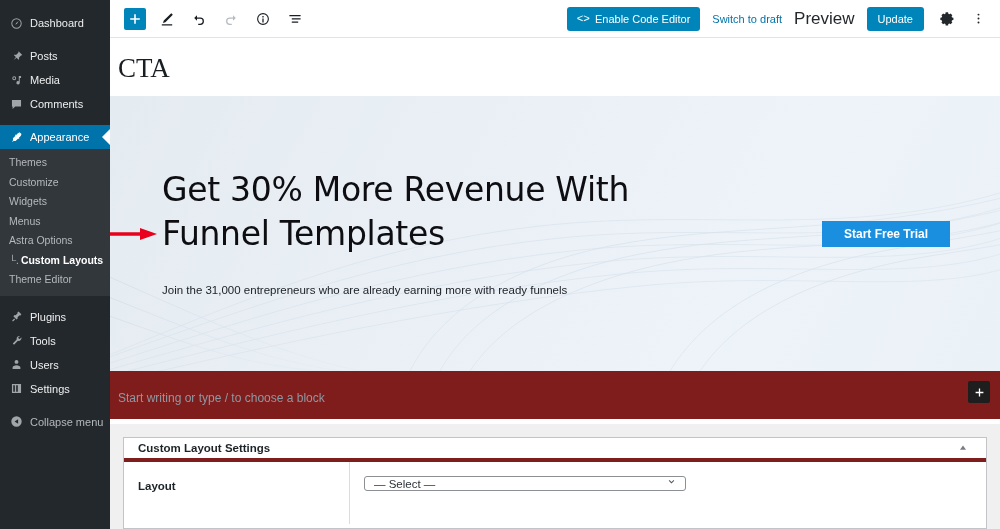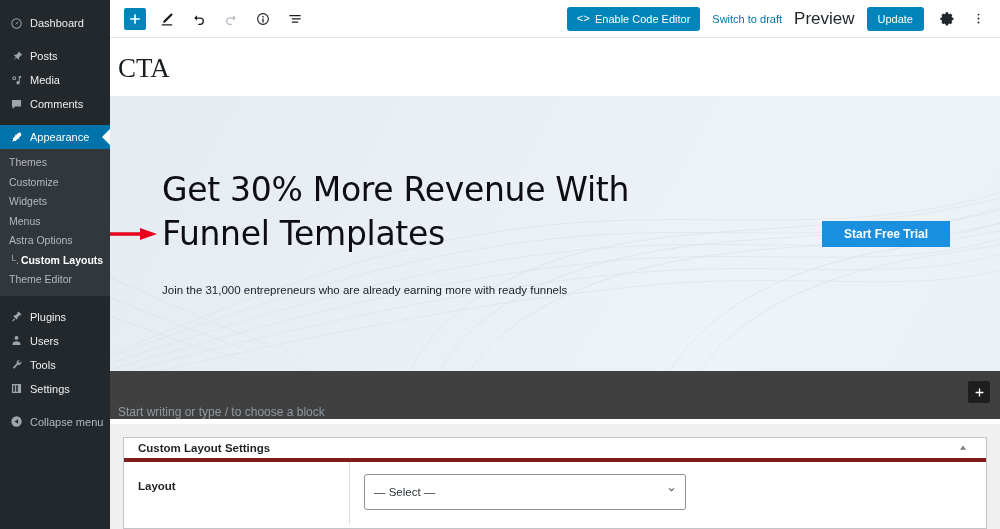--- a/index.html
+++ b/index.html
@@ -130,22 +130,22 @@
   }
   .hero-cta {
     background: #1a8fe0; color: #ffffff; border: none;
     padding: 6px 22px; font-size: 12px; font-weight: bold;
     cursor: pointer; white-space: nowrap;
     font-family: "Liberation Sans", sans-serif;
   }
 
   
   .appender {
-    position: relative; background: #404040;
-    padding: 31px 0 0 8px; height: 48px; flex: 0 0 48px;
+    position: relative; background: #7f1d1d;
+    padding: 17px 0 0 8px; height: 48px; flex: 0 0 48px;
   }
   .appender .ph { font-size: 12px; color: #8f98a1; }
   .add-blk {
     position: absolute; right: 10px; top: 10px;
     width: 22px; height: 22px; background: #1e1e1e;
     border-radius: 2px; cursor: pointer;
     display: flex; align-items: center; justify-content: center;
   }
   .add-blk svg { width: 13px; height: 13px; fill: #ffffff; display:block; }
 
@@ -168,21 +168,21 @@
   .mb-body { display: flex; }
   .mb-row { display: flex; width: 100%; }
   .mb-label {
     width: 226px; flex: 0 0 226px; padding: 18px 12px 18px 14px;
     font-size: 11.5px; font-weight: bold; color: #1d2327;
     border-right: 1px solid #dcdcde; min-height: 62px;
   }
   .mb-field { flex: 1 1 auto; padding: 12px 14px; }
   .sel-wrap { position: relative; width: 322px; }
   .sel {
-    width: 322px; height: 36px; border: 1px solid #8c8f94;
+    width: 322px; height: 15px; border: 1px solid #8c8f94;
     border-radius: 3px; background: #ffffff; font-size: 11.5px;
     color: #2c3338; padding: 0 26px 0 9px;
     font-family: "Liberation Sans", sans-serif;
     -webkit-appearance: none; appearance: none; cursor: pointer;
   }
   .sel-chev {
     position: absolute; right: 9px; top: 50%; transform: translateY(-50%);
     pointer-events: none; line-height: 0;
   }
   .sel-chev svg { width: 11px; height: 11px; fill: #50575e; display:block; }
@@ -267,33 +267,33 @@
         <svg viewBox="0 0 20 20">
             <path d="M13.1 2.3l-2 2 .7.7-3.2 3.2-1.4-.4-2 2 4.8 4.8 2-2-.4-1.4 3.2-3.2.7.7 2-2zM6.3 13.1l-3 3.3 1.3 1.3 3.3-3z"></path>
           </svg>
       </span>
       <span>Plugins</span>
     </div>
 
     <div class="nav-item">
       <span class="ico">
         <svg viewBox="0 0 20 20">
+            <path d="M15.6 3.2a4.3 4.3 0 00-5.3 5.3l-6 6 1.9 1.9 6-6a4.3 4.3 0 005.3-5.3l-2.4 2.4-1.9-.5-.5-1.9z"></path>
+          </svg>
+      </span>
+      <span>Tools</span>
+    </div>
+
+    <div class="nav-item">
+      <span class="ico">
+        <svg viewBox="0 0 20 20">
             <path d="M10 3a3 3 0 103 3 3 3 0 00-3-3zm0 8c-3 0-6 1.5-6 3.5V17h12v-2.5c0-2-3-3.5-6-3.5z"></path>
           </svg>
       </span>
       <span>Users</span>
-    </div>
-
-    <div class="nav-item">
-      <span class="ico">
-        <svg viewBox="0 0 20 20">
-            <path d="M15.6 3.2a4.3 4.3 0 00-5.3 5.3l-6 6 1.9 1.9 6-6a4.3 4.3 0 005.3-5.3l-2.4 2.4-1.9-.5-.5-1.9z"></path>
-          </svg>
-      </span>
-      <span>Tools</span>
     </div>
 
     <div class="nav-item">
       <span class="ico">
         <svg viewBox="0 0 20 20">
             <path d="M3 3h14v14H3zm2 2v10h2.5V5zm4.5 0v10H12V5z"></path>
           </svg>
       </span>
       <span>Settings</span>
     </div>

